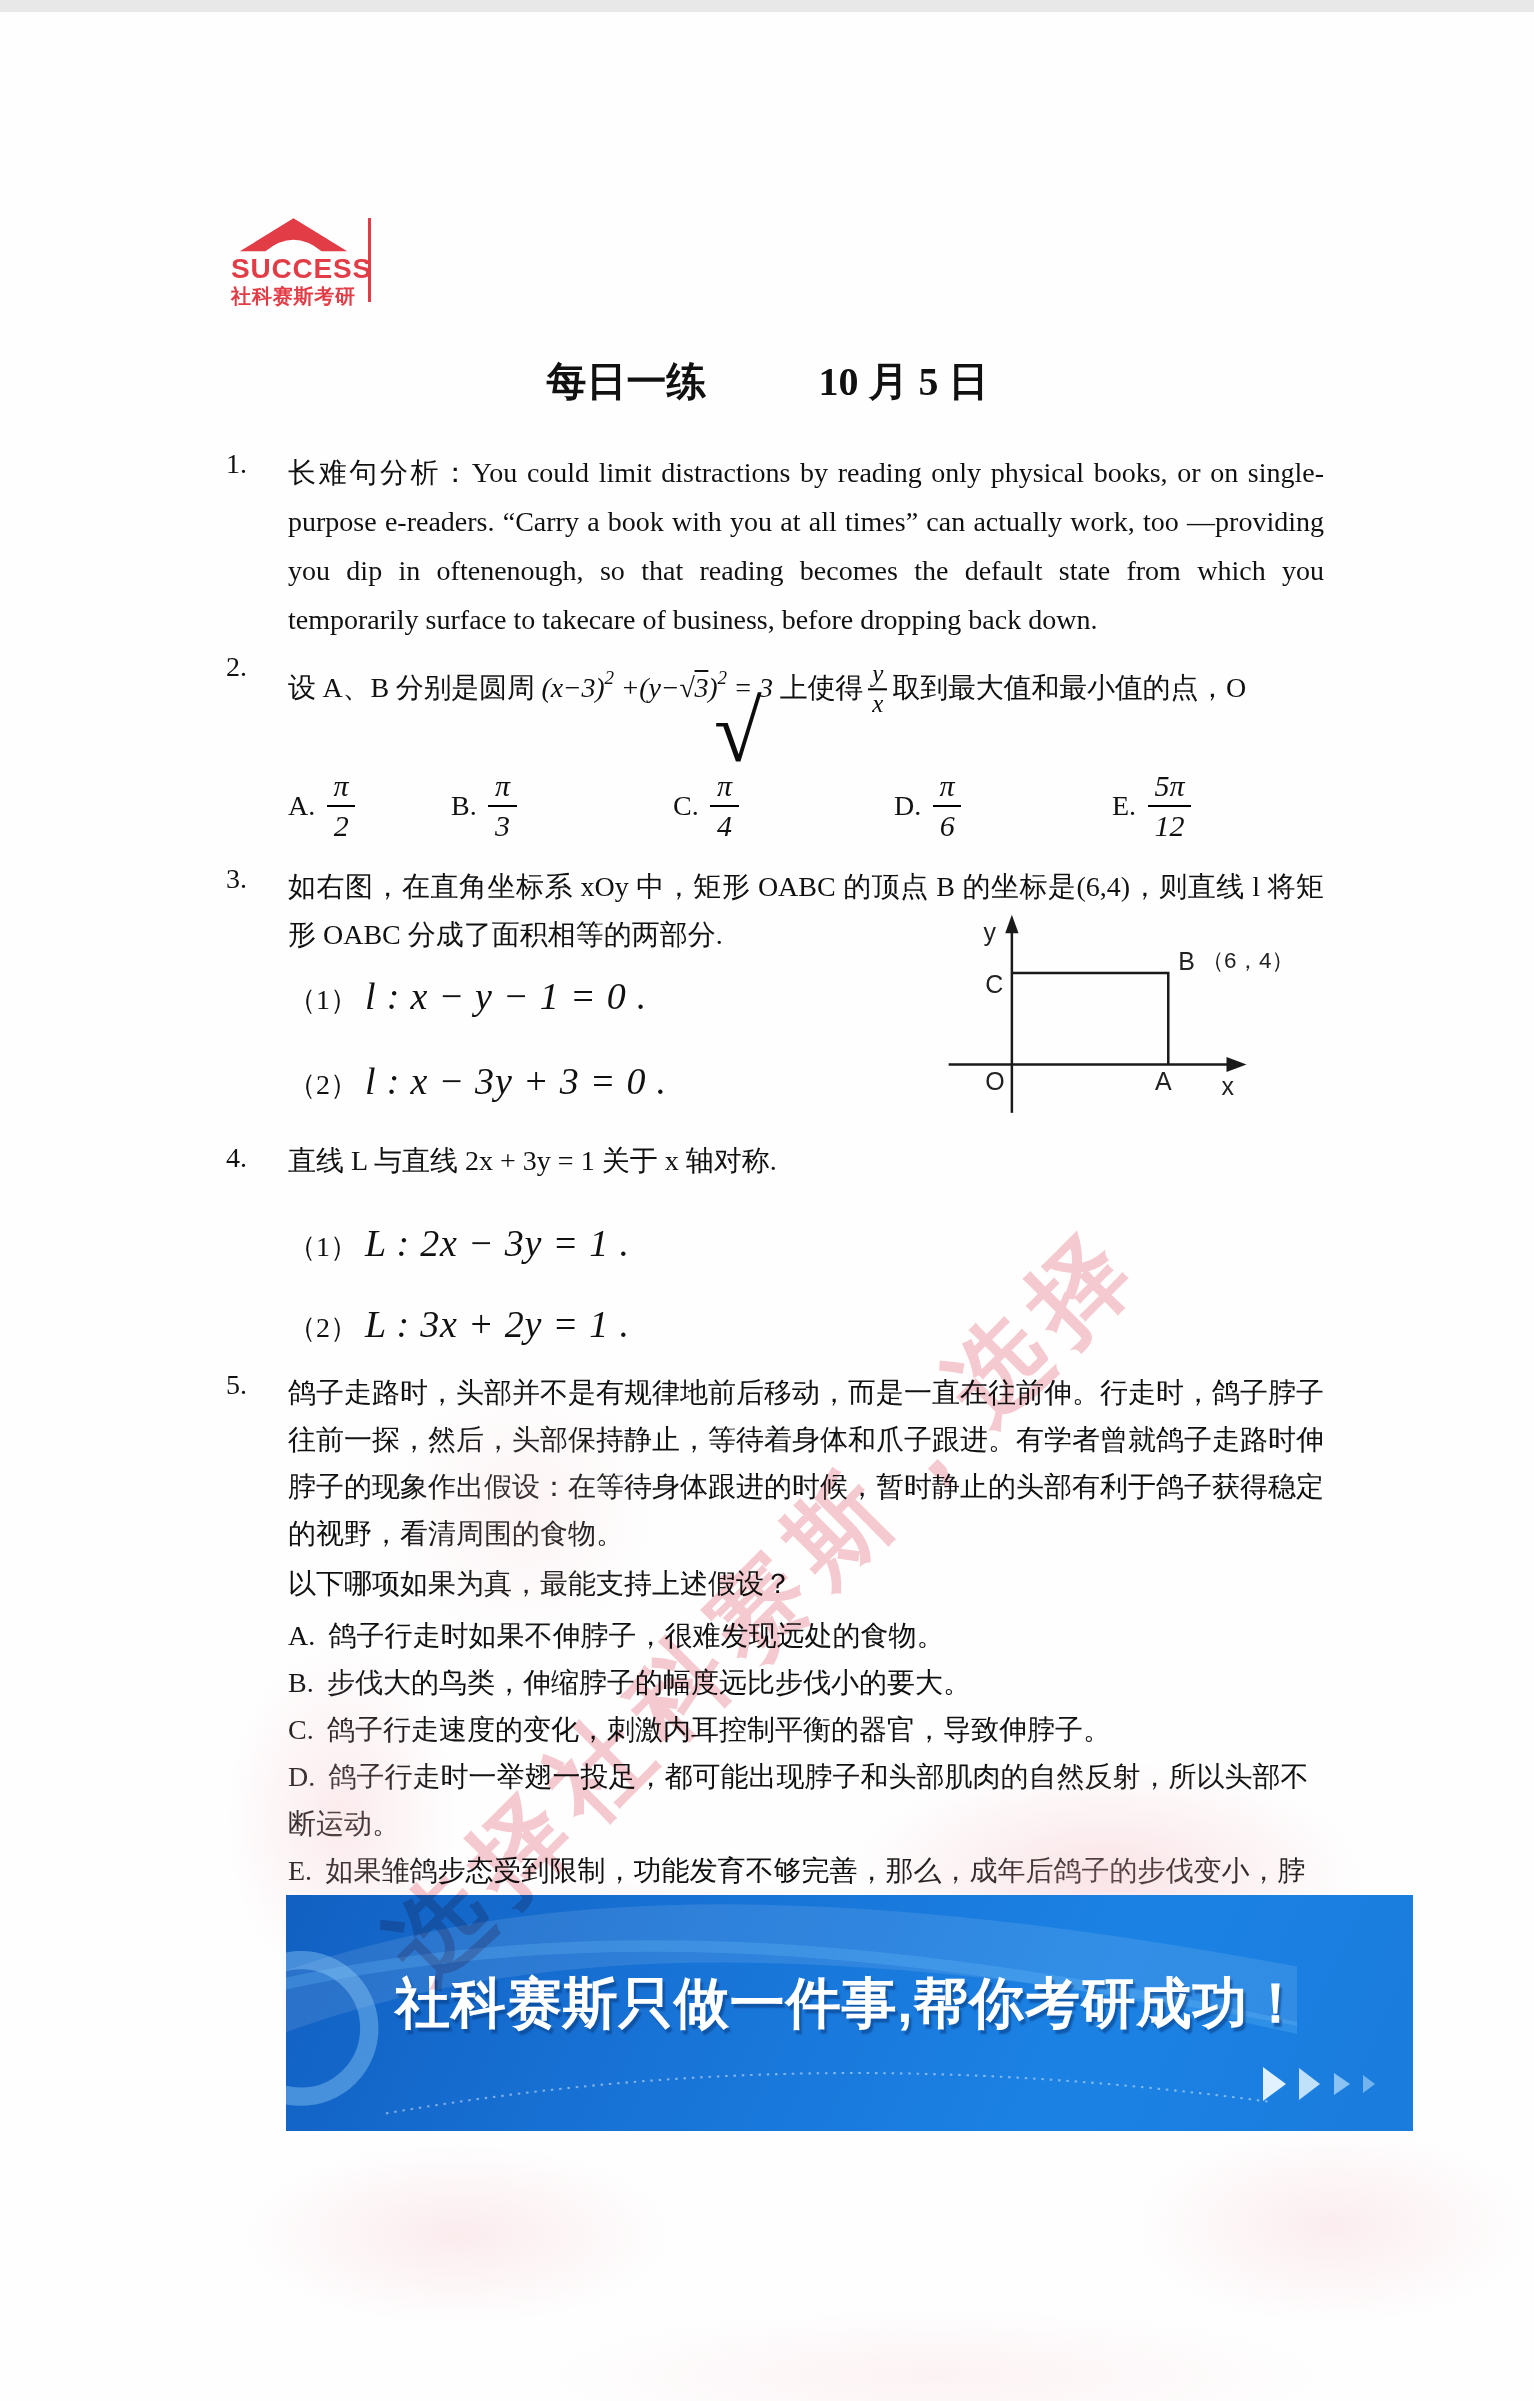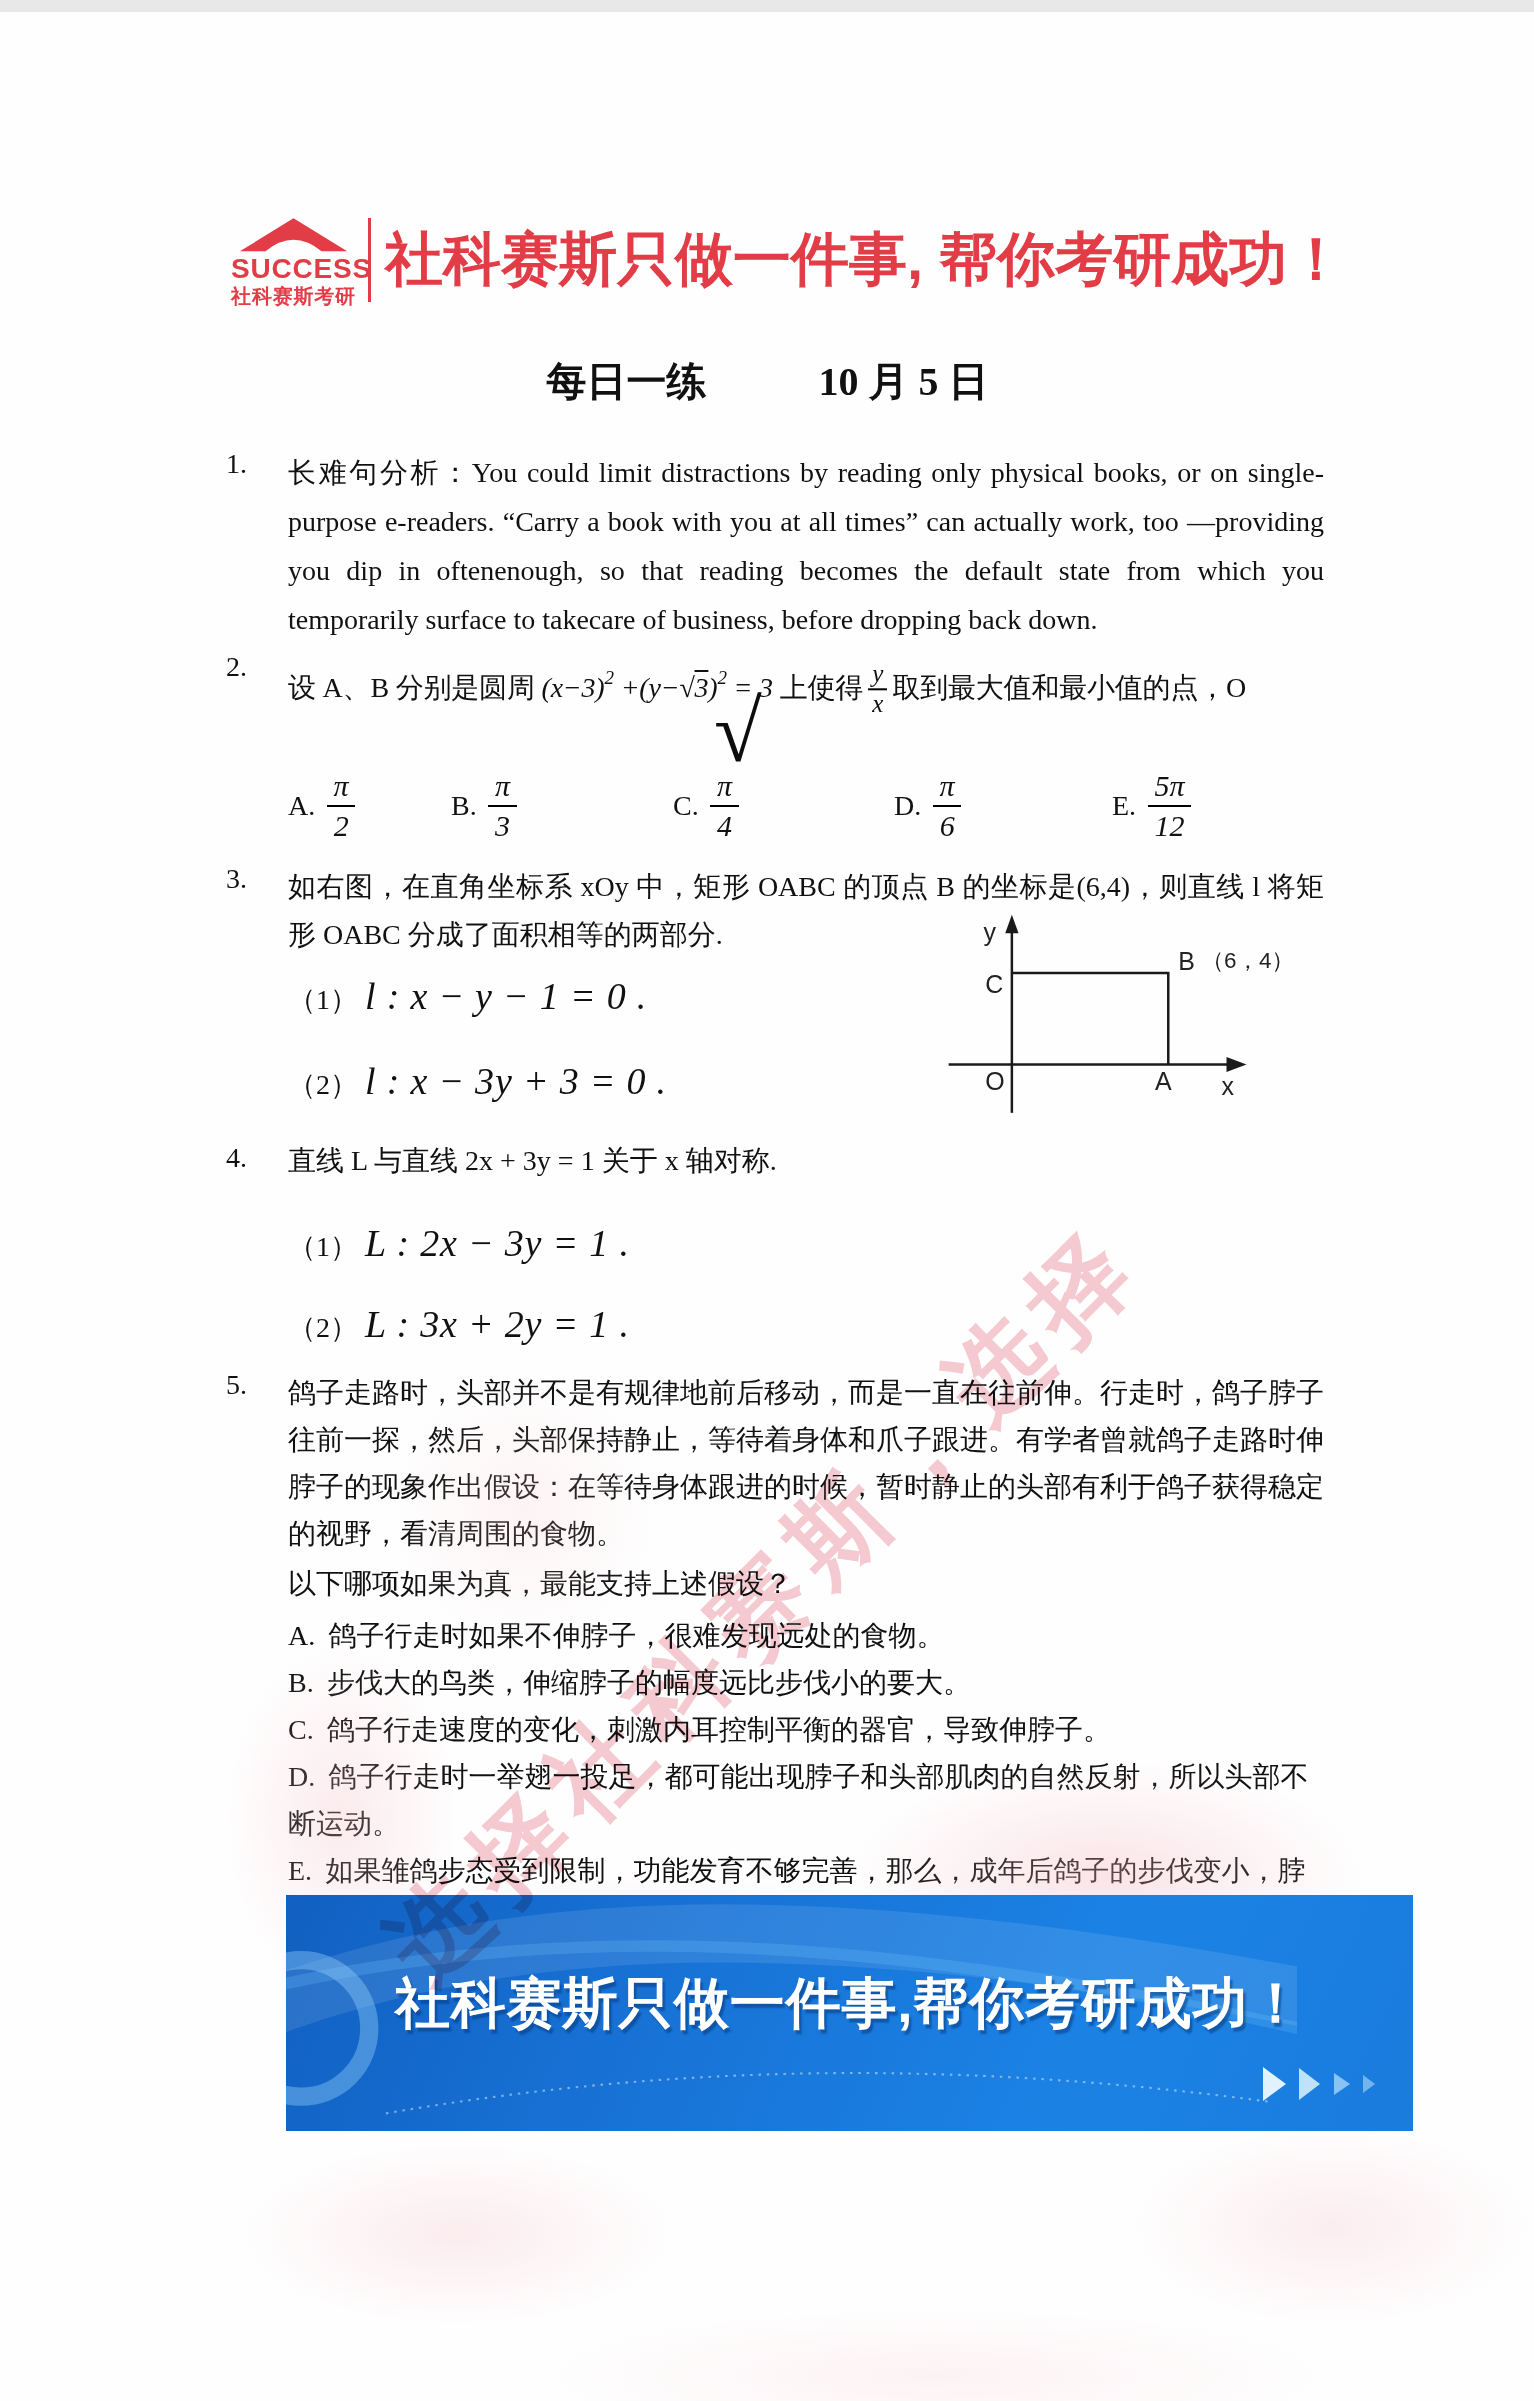--- a/index.html
+++ b/index.html
@@ -90,21 +90,20 @@
   <div class="blob b7"></div>
 
   <div class="logo">
     <svg width="115" height="38" viewBox="0 0 138 46">
       <path d="M4,44 L69,4 L134,44 L103,44 Q69,16 35,44 Z" fill="#e23c46"></path>
     </svg>
     <div class="success">SUCCESS</div>
     <div class="sub">社科赛斯考研</div>
   </div>
   <div class="hdivider"></div>
-  <div class="hslogan">社科赛斯只做一件事, 帮你考研成功！</div>
 
   <div class="title">
     <span>每日一练</span>
     <span>10 月 5 日</span>
   </div>
 
   <div class="q" style="top:436px;">
     <span class="qnum">1.</span>
     <div class="qbody just" style="font-size:28px;line-height:49px;">长难句分析：You could limit distractions by reading only physical books, or on single-purpose e-readers. “Carry a book with you at all times” can actually work, too —providing you dip in oftenenough, so that reading becomes the default state from which you temporarily surface to takecare of business, before dropping back down.</div>
   </div>

